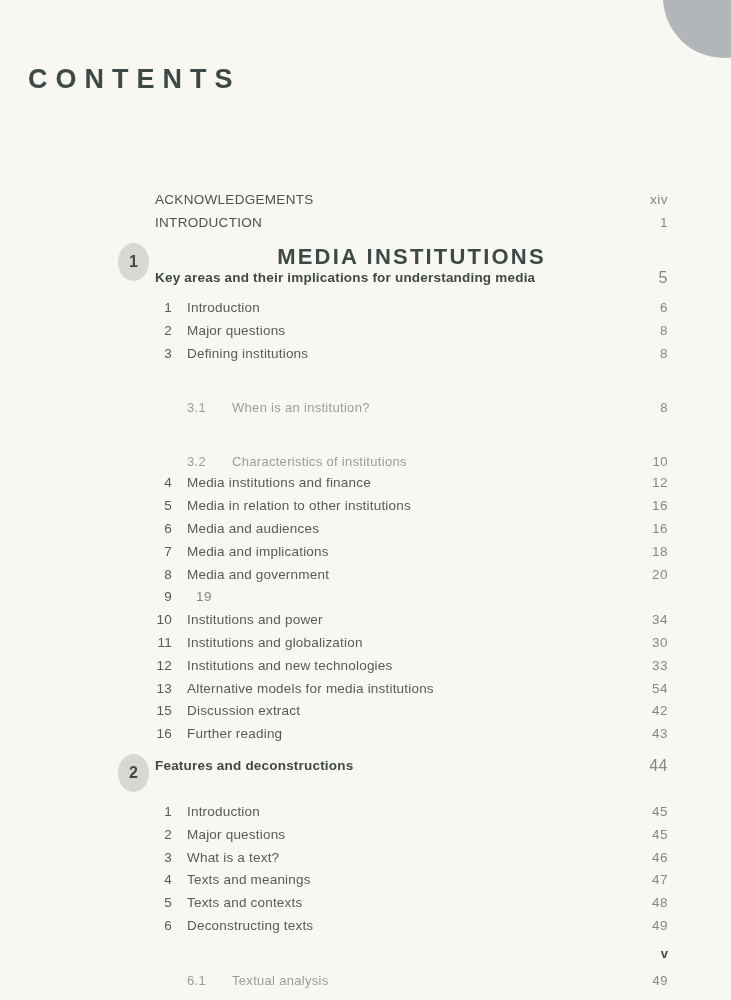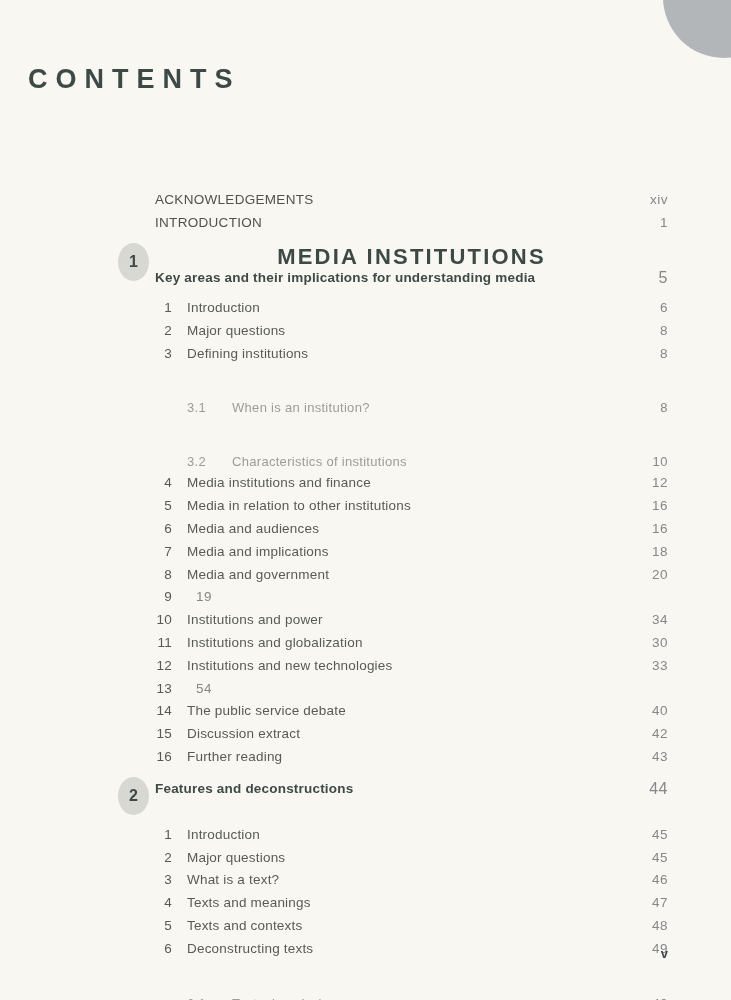--- a/index.html
+++ b/index.html
@@ -210,26 +210,22 @@
     <span class="item-label">Institutions and globalization</span>
     <span class="page-num">30</span>
   </div>
           <div class="item-row">
     <span class="item-num">12</span>
     <span class="item-label">Institutions and new technologies</span>
     <span class="page-num">33</span>
   </div>
           <div class="item-row">
     <span class="item-num">13</span>
+    <span class="item-label">Alternative models for media institutions</span>
     <span class="page-num">54</span>
-  </div>
-          <div class="item-row">
-    <span class="item-num">14</span>
-    <span class="item-label">The public service debate</span>
-    <span class="page-num">40</span>
   </div>
           <div class="item-row">
     <span class="item-num">15</span>
     <span class="item-label">Discussion extract</span>
     <span class="page-num">42</span>
   </div>
           <div class="item-row">
     <span class="item-num">16</span>
     <span class="item-label">Further reading</span>
     <span class="page-num">43</span>

